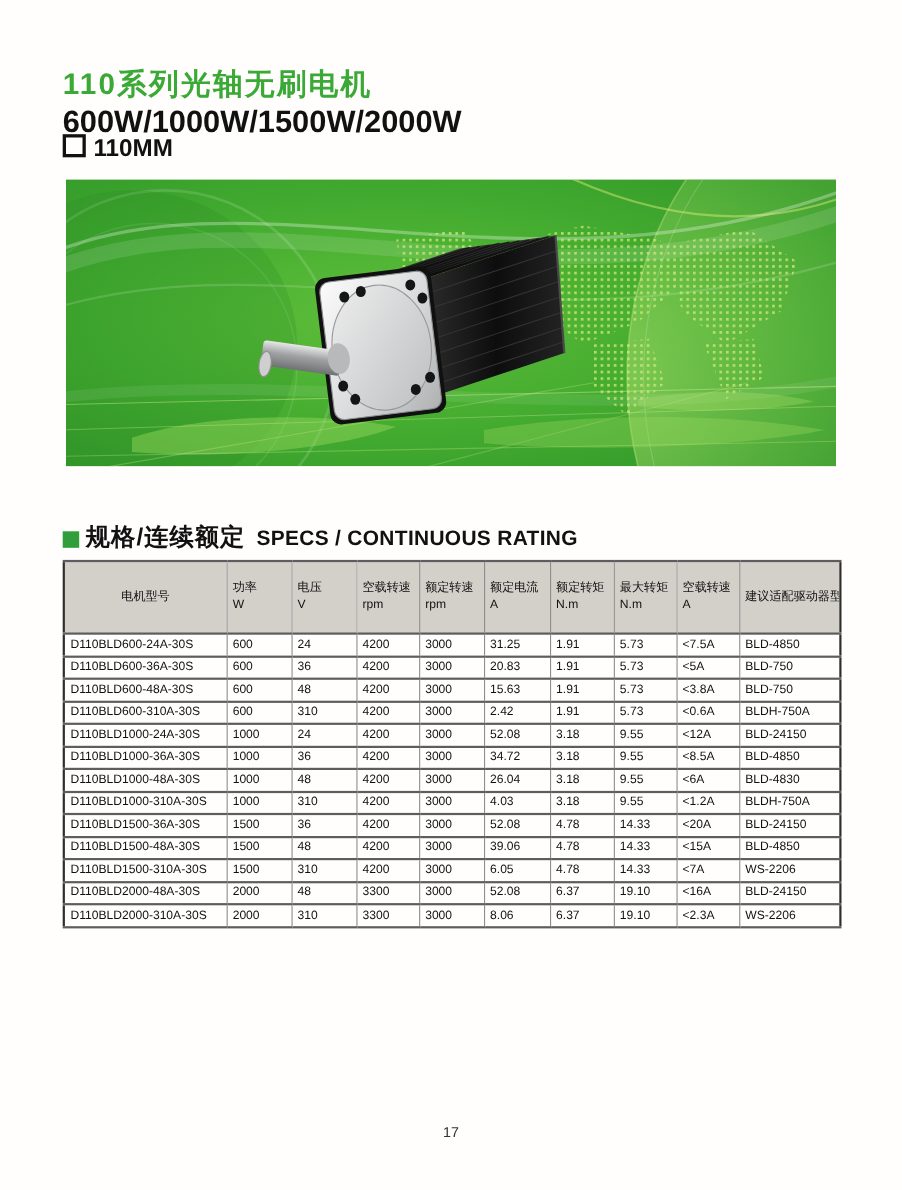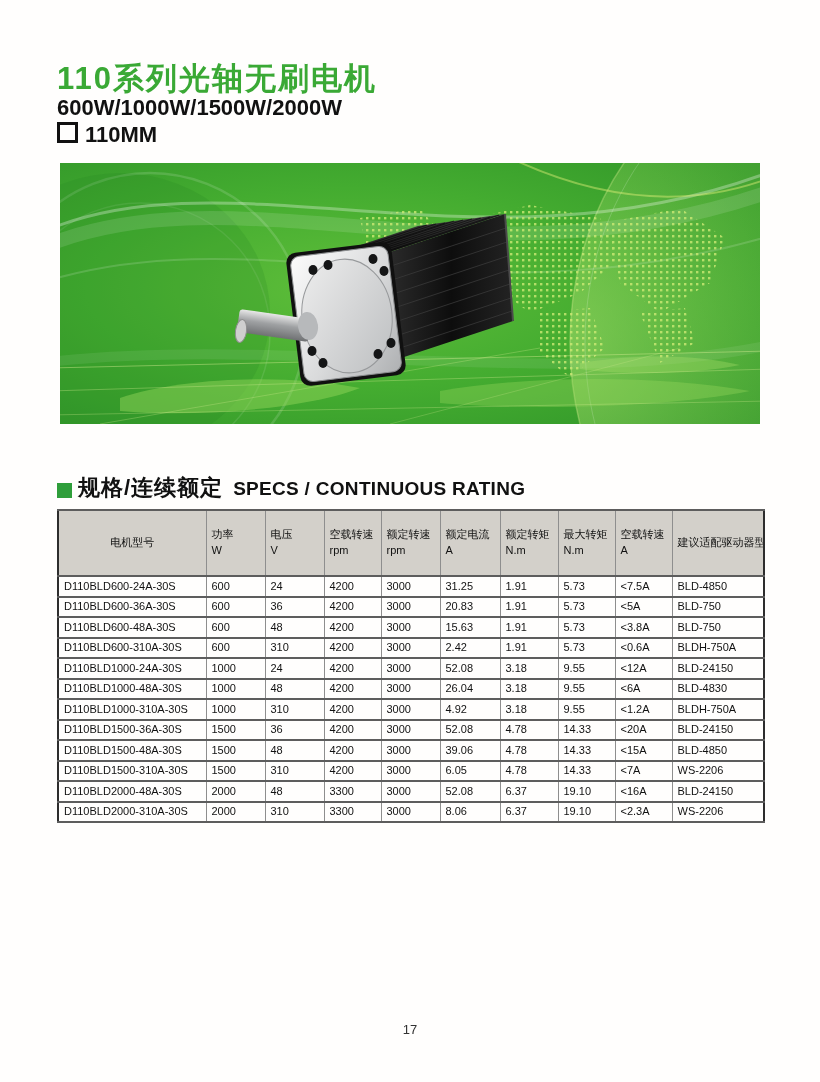--- a/index.html
+++ b/index.html
@@ -2,25 +2,25 @@
 <html><head>
 <meta charset="utf-8">
 <style>
   html,body{margin:0;padding:0;background:#ffffff;}
   .page{
     position:relative;width:820px;height:1082px;background:#fffefd;
     font-family:"Liberation Sans","DejaVu Sans",sans-serif;overflow:hidden;
   }
   
   .title-cn{
-    position:absolute;left:57px;top:58px;font-size:31px;font-weight:bold;
+    position:absolute;left:57px;top:58px;font-size:27px;font-weight:bold;
     letter-spacing:2px;color:#3aa935;white-space:nowrap;
   }
   .title-sub{
-    position:absolute;left:57px;top:95px;font-size:22px;font-weight:bold;
+    position:absolute;left:57px;top:95px;font-size:28px;font-weight:bold;
     color:#111;letter-spacing:0px;white-space:nowrap;
   }
   .title-size{
     position:absolute;left:57px;top:122px;font-size:22px;font-weight:bold;
     color:#111;display:flex;align-items:flex-start;gap:7px;
   }
   .square-frame{
     width:15px;height:15px;border:3px solid #111;display:inline-block;
   }
   
@@ -319,38 +319,50 @@
           <td>24</td>
           <td>4200</td>
           <td>3000</td>
           <td>52.08</td>
           <td>3.18</td>
           <td>9.55</td>
           <td>&lt;12A</td>
           <td>BLD-24150</td>
         </tr>
         <tr>
+          <td>D110BLD1000-36A-30S</td>
+          <td>1000</td>
+          <td>36</td>
+          <td>4200</td>
+          <td>3000</td>
+          <td>34.72</td>
+          <td>3.18</td>
+          <td>9.55</td>
+          <td>&lt;8.5A</td>
+          <td>BLD-4850</td>
+        </tr>
+        <tr>
           <td>D110BLD1000-48A-30S</td>
           <td>1000</td>
           <td>48</td>
           <td>4200</td>
           <td>3000</td>
           <td>26.04</td>
           <td>3.18</td>
           <td>9.55</td>
           <td>&lt;6A</td>
           <td>BLD-4830</td>
         </tr>
         <tr>
           <td>D110BLD1000-310A-30S</td>
           <td>1000</td>
           <td>310</td>
           <td>4200</td>
           <td>3000</td>
-          <td>4.92</td>
+          <td>4.03</td>
           <td>3.18</td>
           <td>9.55</td>
           <td>&lt;1.2A</td>
           <td>BLDH-750A</td>
         </tr>
         <tr>
           <td>D110BLD1500-36A-30S</td>
           <td>1500</td>
           <td>36</td>
           <td>4200</td>

